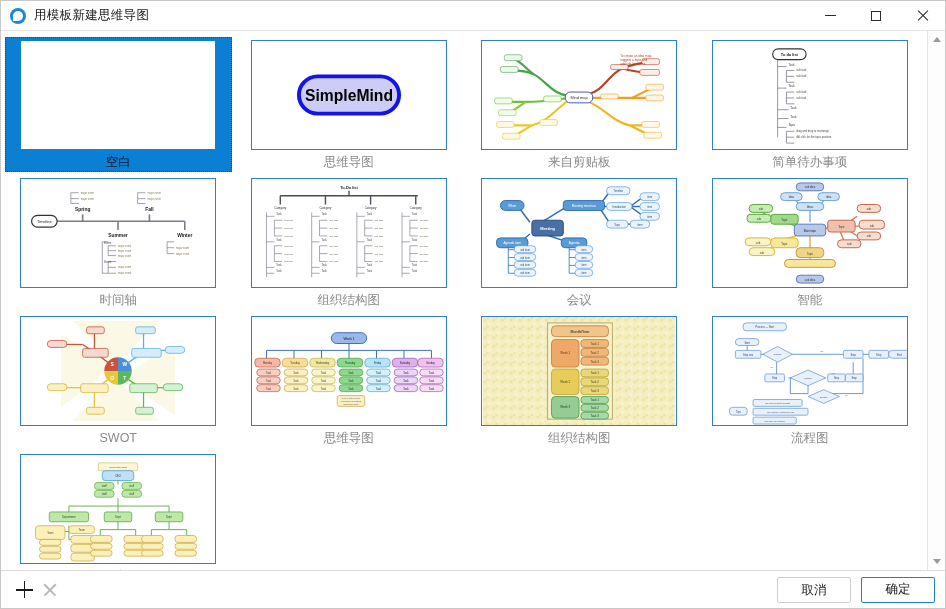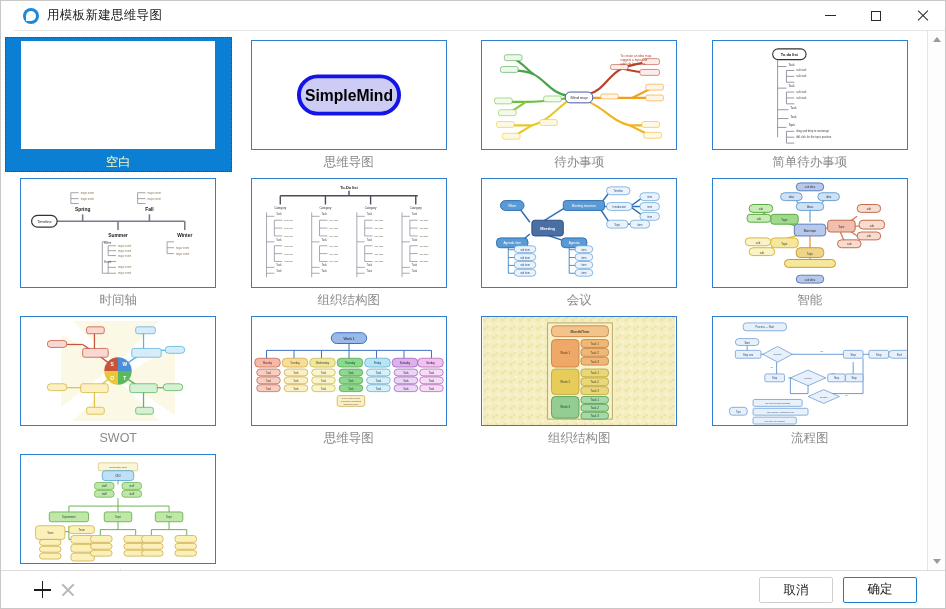--- a/index.html
+++ b/index.html
@@ -10,21 +10,21 @@
     -webkit-font-smoothing:antialiased;
   }
   .window{
     width:946px;height:609px;position:relative;
     border:1px solid #c8c8c8;box-sizing:border-box;background:#fff;
     display:flex;flex-direction:column;
   }
   
   .titlebar{
     height:29px;min-height:29px;display:flex;align-items:center;
-    background:#ffffff;border-bottom:1px solid #e6e6e6;position:relative;margin-left:13px;
+    background:#ffffff;border-bottom:1px solid #e6e6e6;position:relative;
   }
   .app-icon{
     width:16px;height:16px;margin-left:9px;margin-right:8px;border-radius:50%;
     background:#1e88d8;position:relative;flex:0 0 auto;
   }
   .app-icon::after{
     content:"";position:absolute;left:3px;top:3px;width:10px;height:10px;
     border-radius:50% 50% 50% 0;background:#fff;
   }
   .title-text{
@@ -66,41 +66,41 @@
   }
   .cell .caption{
     font-size:12.5px;color:#8a8a8a;margin-top:3px;height:19px;line-height:19px;
     white-space:nowrap;
   }
   .cell.selected{
     background:#0a7fd4;
     outline:1px dotted #444;outline-offset:-1px;
   }
   .cell.selected .thumb-wrap{border-color:#0a7fd4;}
-  .cell.selected .caption{color:#fef9c3;}
+  .cell.selected .caption{color:#0f172a;}
 
   .thumb-svg{display:block;width:100%;height:100%;}
 
   
   .vscroll{
     width:17px;min-width:17px;background:#fdfdfd;border-left:1px solid #e3e3e3;
     display:flex;flex-direction:column;align-items:center;position:relative;
   }
   .sb-arrow{
     width:17px;height:17px;display:flex;align-items:center;justify-content:center;
   }
   .sb-arrow .tri{width:0;height:0;border-left:4px solid transparent;border-right:4px solid transparent;}
   .sb-arrow.up .tri{border-bottom:5px solid #9a9a9a;}
   .sb-arrow.down .tri{border-top:5px solid #9a9a9a;}
   .sb-track{flex:1;width:17px;background:#fdfdfd;}
 
   
   .footer{
     height:38px;min-height:38px;border-top:1px solid #dcdcdc;background:#fff;
-    display:flex;align-items:center;padding:0 28px;box-sizing:border-box;
+    display:flex;align-items:center;padding:0 10px;box-sizing:border-box;
   }
   .icon-btn{
     width:26px;height:26px;display:flex;align-items:center;justify-content:center;
     font-size:19px;line-height:1;color:#1c1c1c;
   }
   .icon-btn.disabled{color:#b9b9b9;}
   .plus-g{display:block;width:17px;height:17px;position:relative;}
   .plus-g::before{content:"";position:absolute;left:0;top:8px;width:17px;height:1.6px;background:currentColor;}
   .plus-g::after{content:"";position:absolute;left:8px;top:0;width:1.6px;height:17px;background:currentColor;}
   .x-g{display:block;width:14px;height:14px;position:relative;color:inherit;}
@@ -200,21 +200,21 @@
               </g>
               <g fill="#b5442b" font-family="Liberation Sans, sans-serif" font-size="3.2">
                 <text x="140" y="16">To create an idea map,</text>
                 <text x="140" y="20">suggest a topic and</text>
                 <text x="140" y="24">add sub-branches.</text>
               </g>
               <rect x="84" y="52" width="28" height="11" rx="5" fill="#fff" stroke="#3b5aa8" stroke-width="1"></rect>
               <text x="98" y="59.5" text-anchor="middle" font-family="Liberation Sans, sans-serif" font-size="4" fill="#333">Mind map</text>
             </svg>
           </div>
-          <div class="caption">待办事项</div>
+          <div class="caption">来自剪贴板</div>
         </div>
 
         <div class="cell">
           <div class="thumb-wrap">
             <svg class="thumb-svg" viewBox="0 0 196 110">
               <rect width="196" height="110" fill="#fff"></rect>
               <rect x="60" y="8" width="34" height="11" rx="5.5" fill="#fff" stroke="#333" stroke-width="1.1"></rect>
               <text x="77" y="15.5" text-anchor="middle" font-size="4" font-weight="bold" font-family="Liberation Sans, sans-serif" fill="#111">To do list</text>
               <g stroke="#8a8a99" fill="none" stroke-width=".9">
                 <path d="M65 19 V98"></path>

